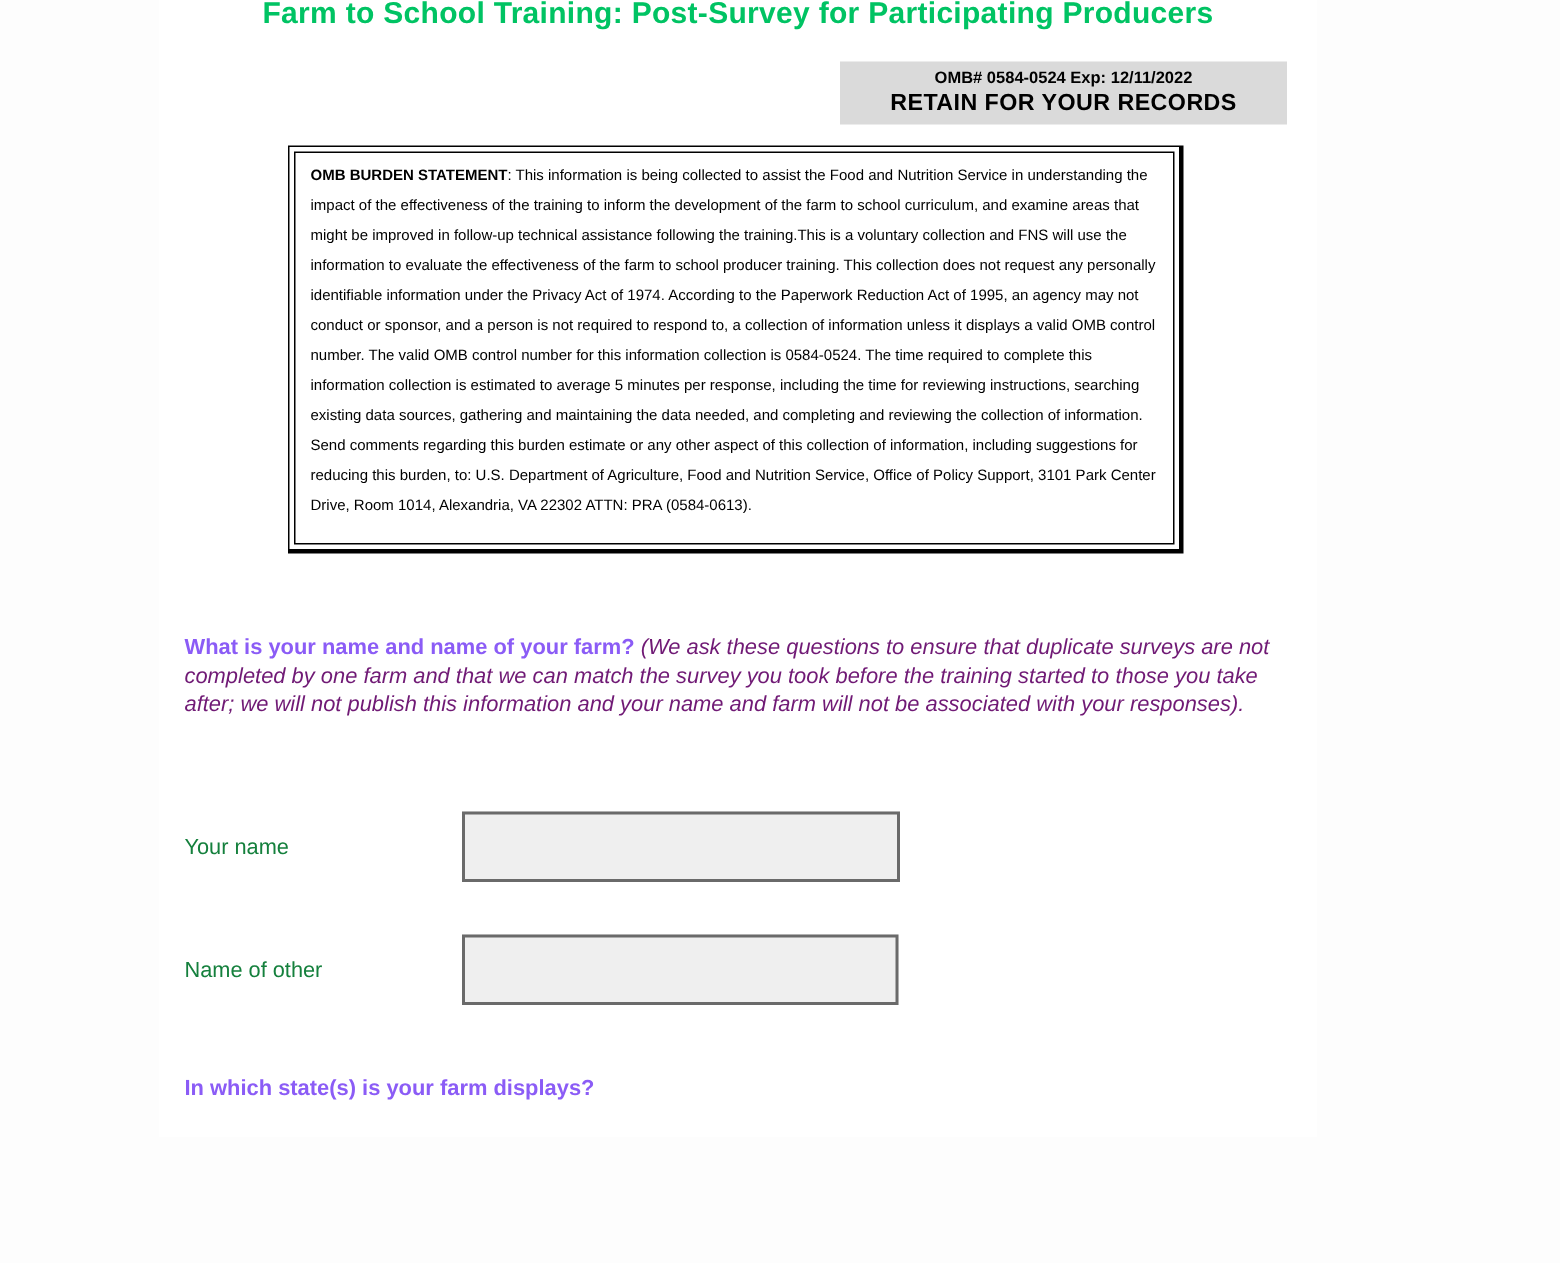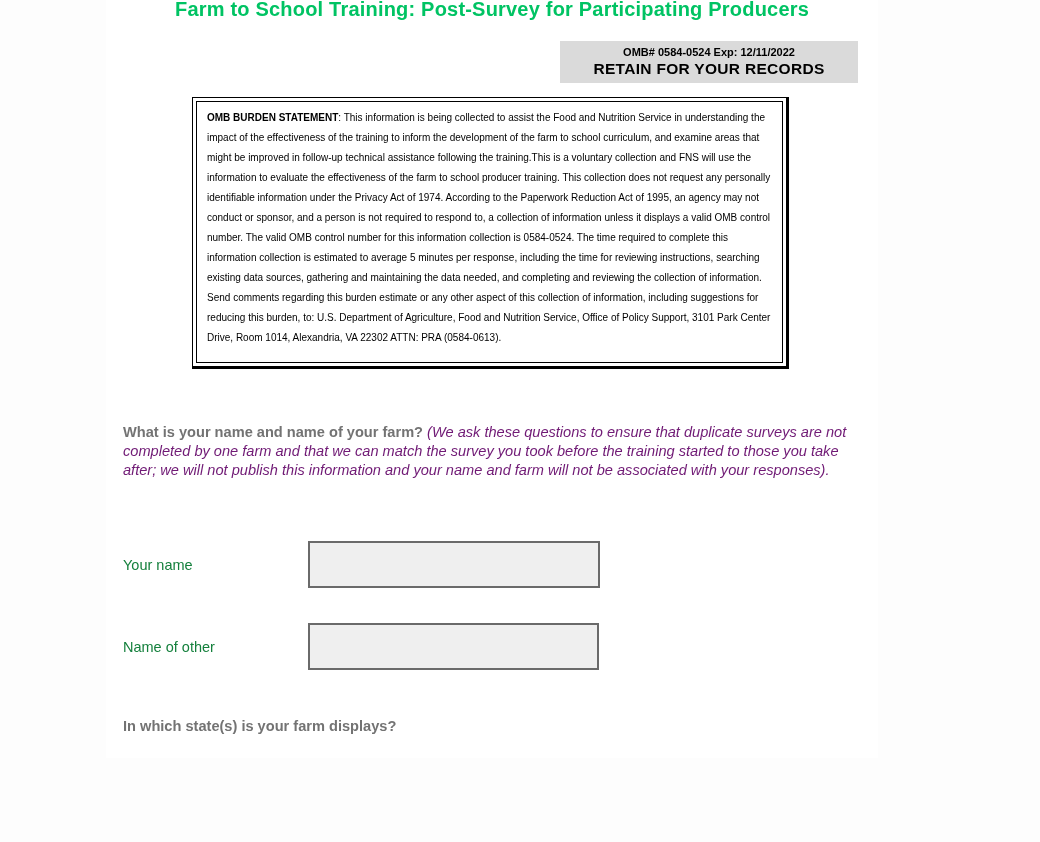--- a/index.html
+++ b/index.html
@@ -87,21 +87,21 @@
     position: absolute;
     left: 123px;
     top: 423px;
     width: 728px;
     margin: 0;
     font-size: 14.6px;
     line-height: 19px;
   }
   .q-bold {
     font-weight: bold;
-    color: #737373;
+    color: #8b5cf6;
   }
   .q-italic {
     font-style: italic;
     color: #701a75;
   }
   .field-label {
     position: absolute;
     left: 123px;
     font-size: 14.5px;
     color: #15803d;

